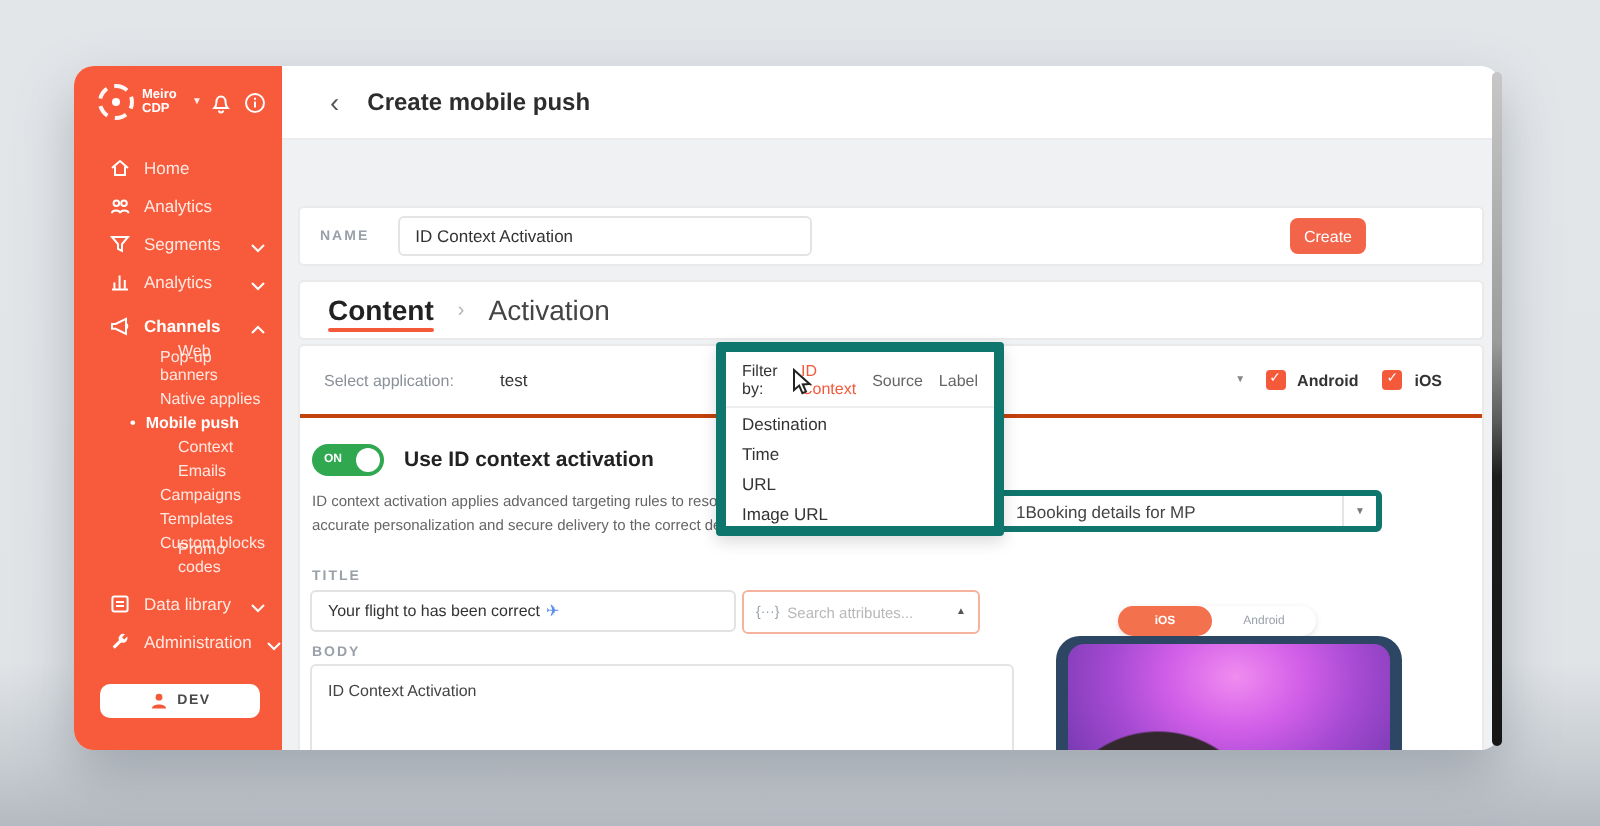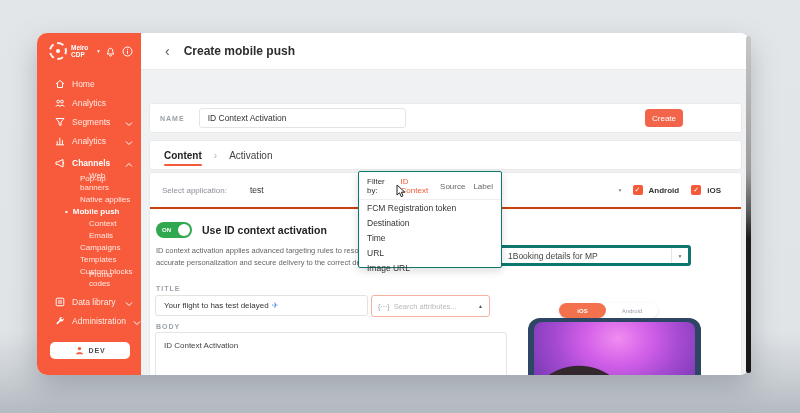--- a/index.html
+++ b/index.html
@@ -55,21 +55,21 @@
   .fld-label { font-size:7px; color:#9aa0a8; letter-spacing:1px; font-weight:bold; }
   .name-input { margin-left:14px; width:207px; height:20px; border:1px solid #e4e4e4;
     border-radius:3px; font-size:8.5px; color:#333; padding:0 8px;
     font-family:"Liberation Sans",sans-serif; background:#fff; }
   .create-btn { margin-left:auto; margin-right:48px; width:38px; height:18px; background:#f3654a;
     color:#fff; border:none; border-radius:4px; font-size:8px;
     font-family:"Liberation Sans",sans-serif; }
 
   .tabs-card { position:absolute; left:8px; right:8px; top:45px; height:30px;
     display:flex; align-items:center; gap:12px; padding-left:14px; }
-  .tab { font-size:10px; color:#444; position:relative; height:100%;
+  .tab { font-size:14px; color:#444; position:relative; height:100%;
     display:flex; align-items:center; }
   .tab.active { font-weight:bold; color:#222; }
   .tab.active::after { content:""; position:absolute; left:0; right:0; bottom:3px; height:2px;
     background:#f4593a; border-radius:1px; }
   .tab-sep { color:#b5b5b5; font-size:10px; }
 
   .big-card { position:absolute; left:8px; right:8px; top:77px; height:236px; overflow:visible; }
   .app-row { height:36px; display:flex; align-items:center; padding:0 12px;
     border-bottom:2px solid #c2410c; }
   .app-label { font-size:8px; color:#8a8f98; width:78px; }
@@ -120,21 +120,21 @@
   .phone { position:absolute; left:378px; top:145px; width:173px; height:95px;
     background:#2c4663; border-radius:12px 12px 0 0; padding:4px 6px 0 6px; }
   .phone-screen { width:100%; height:100%; border-radius:8px 8px 0 0; background-color:#7b3bb4;
     background-image:
       radial-gradient(circle 55px at 28% 108%, #33282e 0 54px, rgba(51,40,46,0) 55px),
       radial-gradient(circle 45px at 97% 112%, #1a3354 0 44px, rgba(26,51,84,0) 45px),
       radial-gradient(ellipse 95px 75px at 52% 18%, #f08cf0 0%, #d25fe8 35%, #a64ad2 65%, #7b3bb4 100%); }
 
   
   .overlay { position:absolute; left:321px; top:138px; width:144px; height:97px; background:#fff;
-    border:1px solid #0f766e; border-radius:2px; box-shadow:0 3px 8px rgba(0,0,0,.14); z-index:5; }
+    border:5px solid #0f766e; border-radius:2px; box-shadow:0 3px 8px rgba(0,0,0,.14); z-index:5; }
   .ov-head { display:flex; align-items:center; gap:8px; padding:5px 8px 4px 8px;
     border-bottom:1px solid #eee; }
   .ov-label { font-size:8px; color:#333; }
   .ov-tab { font-size:8px; color:#666; }
   .ov-tab.active { color:#f4593a; }
   .ov-item { font-size:8.5px; color:#333; padding:2.5px 8px; height:15px; }
 
   .cursor { position:absolute; left:359px; top:151px; z-index:9; }
 </style>
 </head>
@@ -308,21 +308,21 @@
             <span>accurate personalization and secure delivery to the correct devic</span>
           </div>
 
           <div class="tpl-select">
             <span class="val">1Booking details for MP</span>
             <span class="caret-box">▼</span>
           </div>
 
           <span class="sec-label" style="left:6px; top:112px">TITLE</span>
           <div class="title-input">
-            <span>Your flight to  has test delayed</span>
+            <span>Your flight to  has been correct</span>
             <span class="plane">✈</span>
           </div>
           <div class="attr-box">
             <span class="attr-icn">{···}</span>
             <span class="attr-ph">Search attributes...</span>
             <span class="attr-caret">▲</span>
           </div>
 
           <span class="sec-label" style="left:6px; top:150px">BODY</span>
           <div class="body-box">ID Context Activation</div>
@@ -339,21 +339,20 @@
       </div>
     </div>
 
     <div class="overlay">
       <div class="ov-head">
         <span class="ov-label">Filter by:</span>
         <span class="ov-tab active">ID Context</span>
         <span class="ov-tab">Source</span>
         <span class="ov-tab">Label</span>
       </div>
-      <div class="ov-item">FCM Registration token</div>
       <div class="ov-item">Destination</div>
       <div class="ov-item">Time</div>
       <div class="ov-item">URL</div>
       <div class="ov-item">Image URL</div>
     </div>
 
     <svg class="cursor" width="10" height="14" viewBox="0 0 10 14">
       <path d="M1 1 L1 11 L3.6 8.8 L5.2 12.6 L7 11.8 L5.4 8.2 L8.8 8z" fill="#fff" stroke="#222" stroke-width="1"></path>
     </svg>
 

